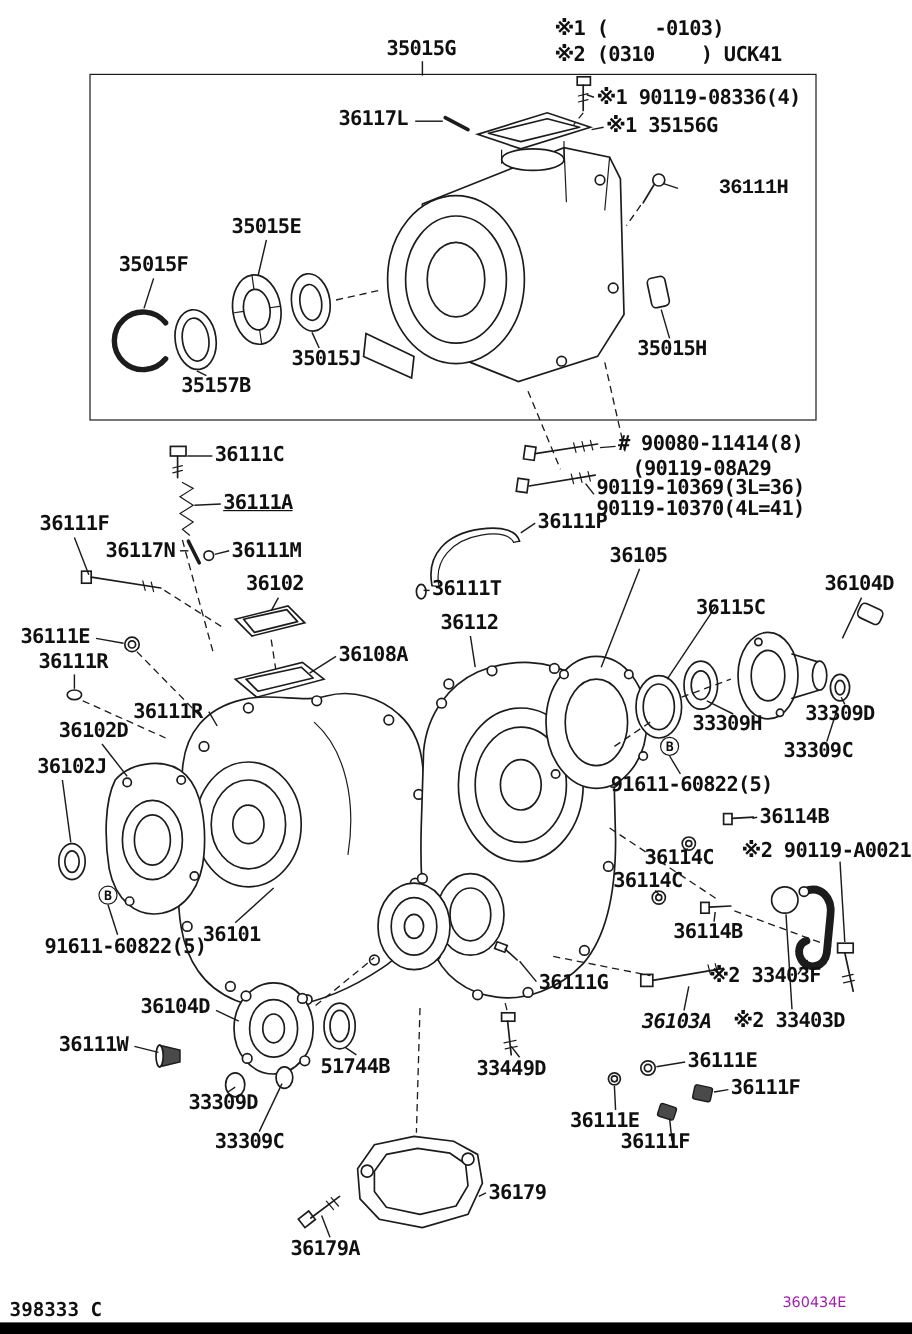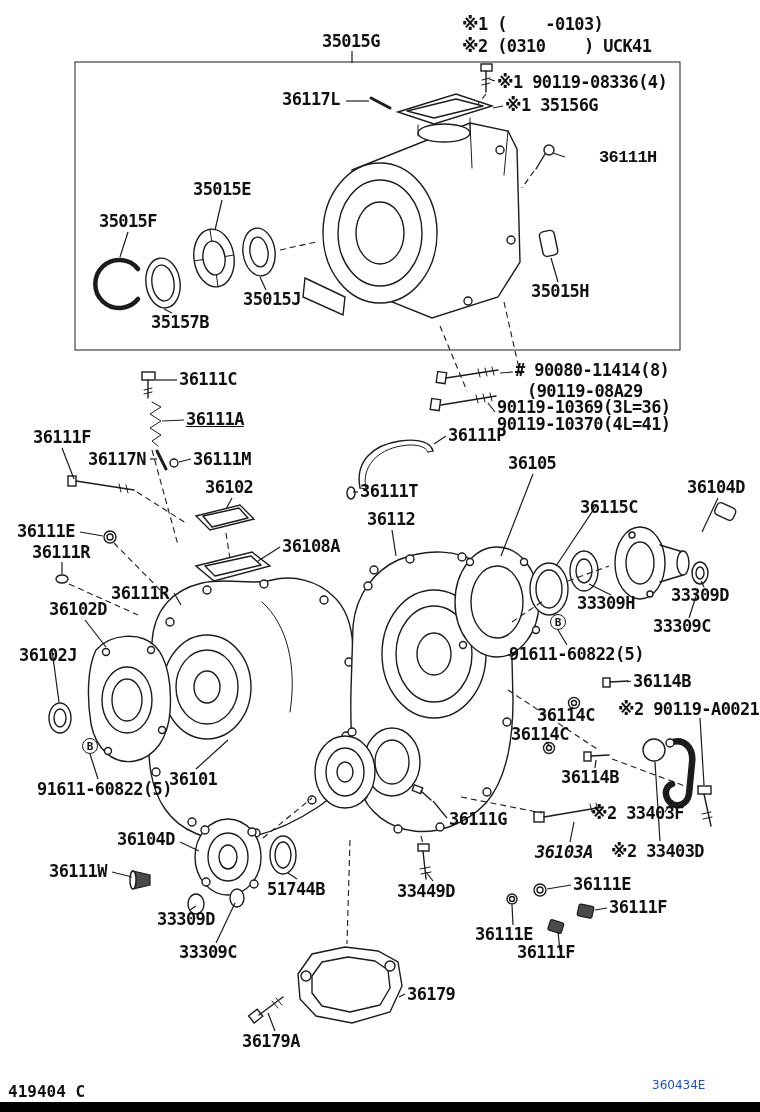--- a/index.html
+++ b/index.html
@@ -12,21 +12,21 @@
   .dk{fill:#4a4a4a;stroke:#1c1c1c;stroke-width:1.2;}
   .ld{stroke:#1c1c1c;stroke-width:1.2;}
   .dsh{fill:none;stroke:#1c1c1c;stroke-width:1.1;stroke-dasharray:6 4;}
   .thick{stroke:#1c1c1c;stroke-width:3;stroke-linecap:round;}
   .lbl{position:absolute;font-weight:700;font-size:17px;line-height:1.05;color:#101010;
        white-space:pre;letter-spacing:-0.6px;}
   .bsym{position:absolute;width:16px;height:16px;border:1.6px solid #1c1c1c;border-radius:50%;
         display:flex;align-items:center;justify-content:center;
         font:700 11px "DejaVu Sans Mono",monospace;color:#101010;background:#fff;box-sizing:border-box;}
   .footer-left{position:absolute;left:8px;top:1082px;font:700 16px "DejaVu Sans Mono",monospace;color:#101010;}
-  .footer-right{position:absolute;left:652px;top:1078px;font:400 12px "DejaVu Sans","Liberation Sans",sans-serif;color:#1d4ed8;}
+  .footer-right{position:absolute;left:652px;top:1078px;font:400 12px "DejaVu Sans","Liberation Sans",sans-serif;color:#a21caf;}
   .bottombar{position:absolute;left:0;top:1102px;width:760px;height:10px;background:#000;}
 </style>
 </head>
 <body>
 
 <div class="stage">
 
   <svg class="art" viewBox="0 0 760 1112">
 
     <g>
@@ -450,21 +450,21 @@
       <div class="lbl" style="left: 687px; top: 479px;">36104D</div>
       <div class="lbl" style="left: 367px; top: 511px;">36112</div>
       <div class="lbl" style="left: 17px; top: 523px;">36111E</div>
       <div class="lbl" style="left: 32px; top: 544px;">36111R</div>
       <div class="lbl" style="left: 282px; top: 538px;">36108A</div>
       <div class="lbl" style="left: 577px; top: 595px;">33309H</div>
       <div class="lbl" style="left: 671px; top: 587px;">33309D</div>
       <div class="lbl" style="left: 111px; top: 585px;">36111R</div>
       <div class="lbl" style="left: 653px; top: 618px;">33309C</div>
       <div class="lbl" style="left: 49px; top: 601px;">36102D</div>
-      <div class="lbl" style="left: 19px; top: 631px; margin-top: 16px;">36102J</div>
+      <div class="lbl" style="left: 31px; top: 631px;">36102J</div>
       <div class="lbl" style="left: 509px; top: 646px;">91611-60822(5)</div>
       <div class="lbl" style="left: 633px; top: 673px;">36114B</div>
       <div class="lbl" style="left: 618px; top: 701px;">※2 90119-A0021</div>
       <div class="lbl" style="left: 537px; top: 707px;">36114C</div>
       <div class="lbl" style="left: 511px; top: 726px;">36114C</div>
       <div class="lbl" style="left: 561px; top: 769px;">36114B</div>
       <div class="lbl" style="left: 169px; top: 771px;">36101</div>
       <div class="lbl" style="left: 37px; top: 781px;">91611-60822(5)</div>
       <div class="lbl" style="left: 449px; top: 811px;">36111G</div>
       <div class="lbl" style="left: 591px; top: 805px; text-align: right;">※2 33403F</div>
@@ -479,16 +479,16 @@
       <div class="lbl" style="left: 609px; top: 899px;">36111F</div>
       <div class="lbl" style="left: 475px; top: 926px;">36111E</div>
       <div class="lbl" style="left: 179px; top: 944px;">33309C</div>
       <div class="lbl" style="left: 517px; top: 944px;">36111F</div>
       <div class="lbl" style="left: 407px; top: 986px;">36179</div>
       <div class="lbl" style="left: 242px; top: 1033px;">36179A</div>
       <div class="bsym" style="left: 550px; top: 614px;">B</div>
       <div class="bsym" style="left: 82px; top: 738px;">B</div>
     </div>
 
-  <div class="footer-left">419404 C</div>
+  <div class="footer-left">398333 C</div>
   <div class="footer-right">360434E</div>
   <div class="bottombar"></div>
 </div>
 
 </body></html>

